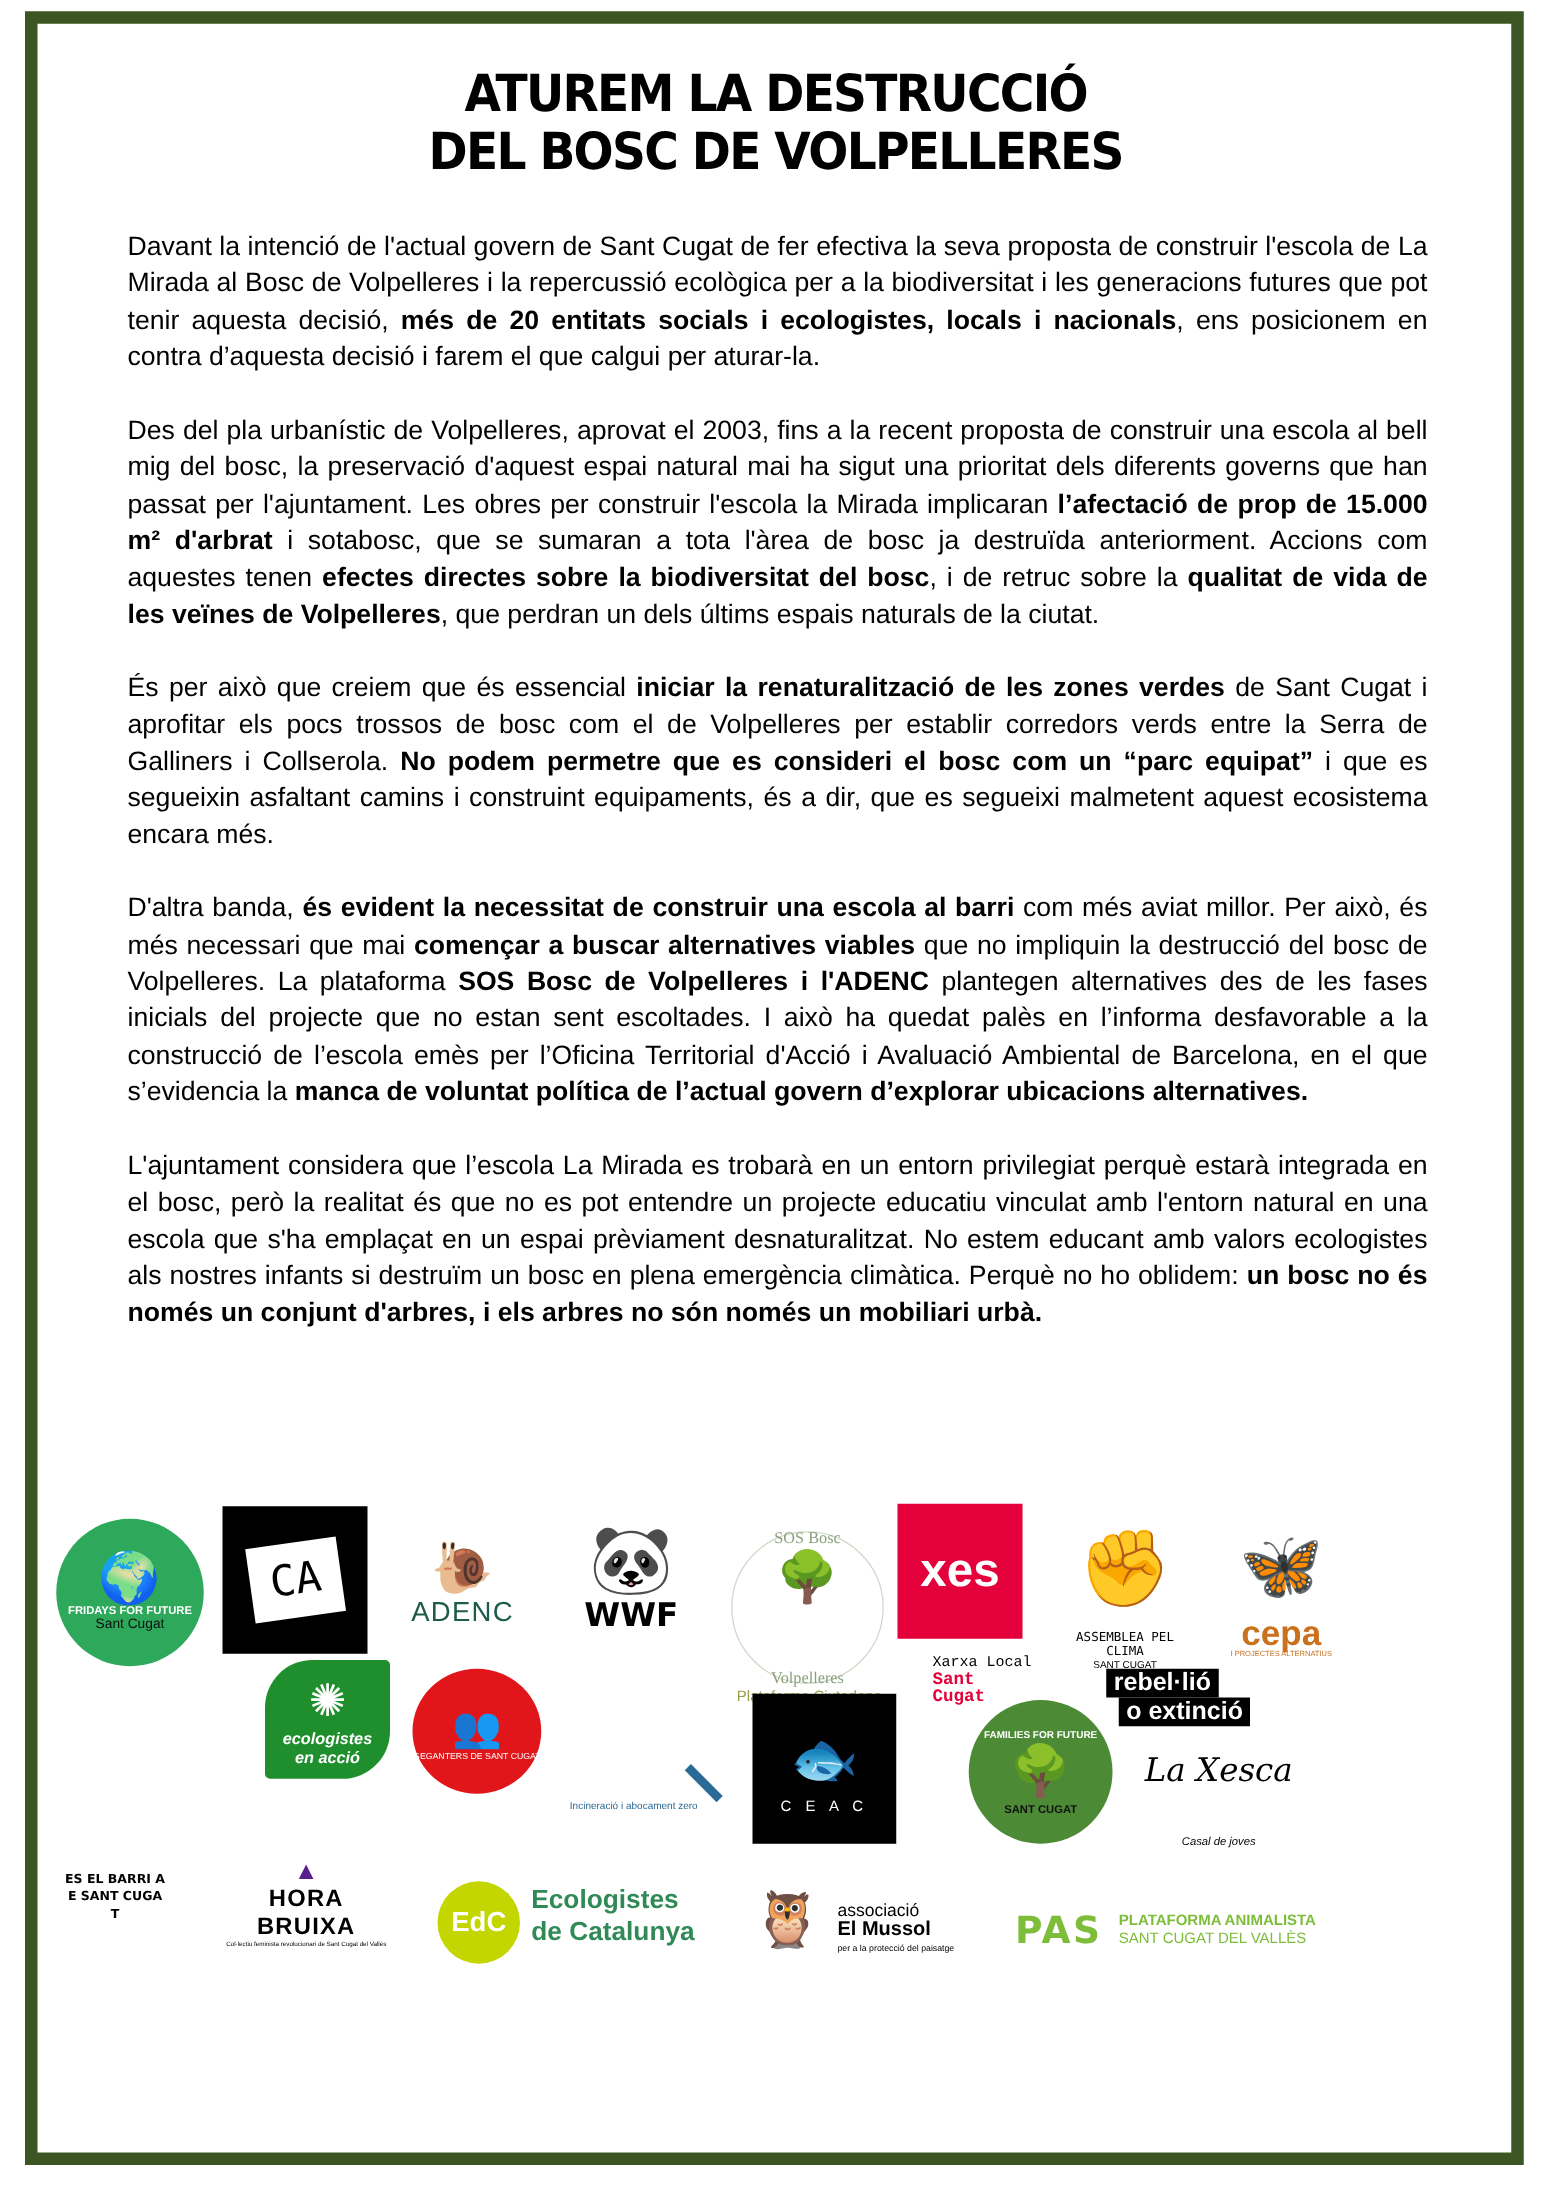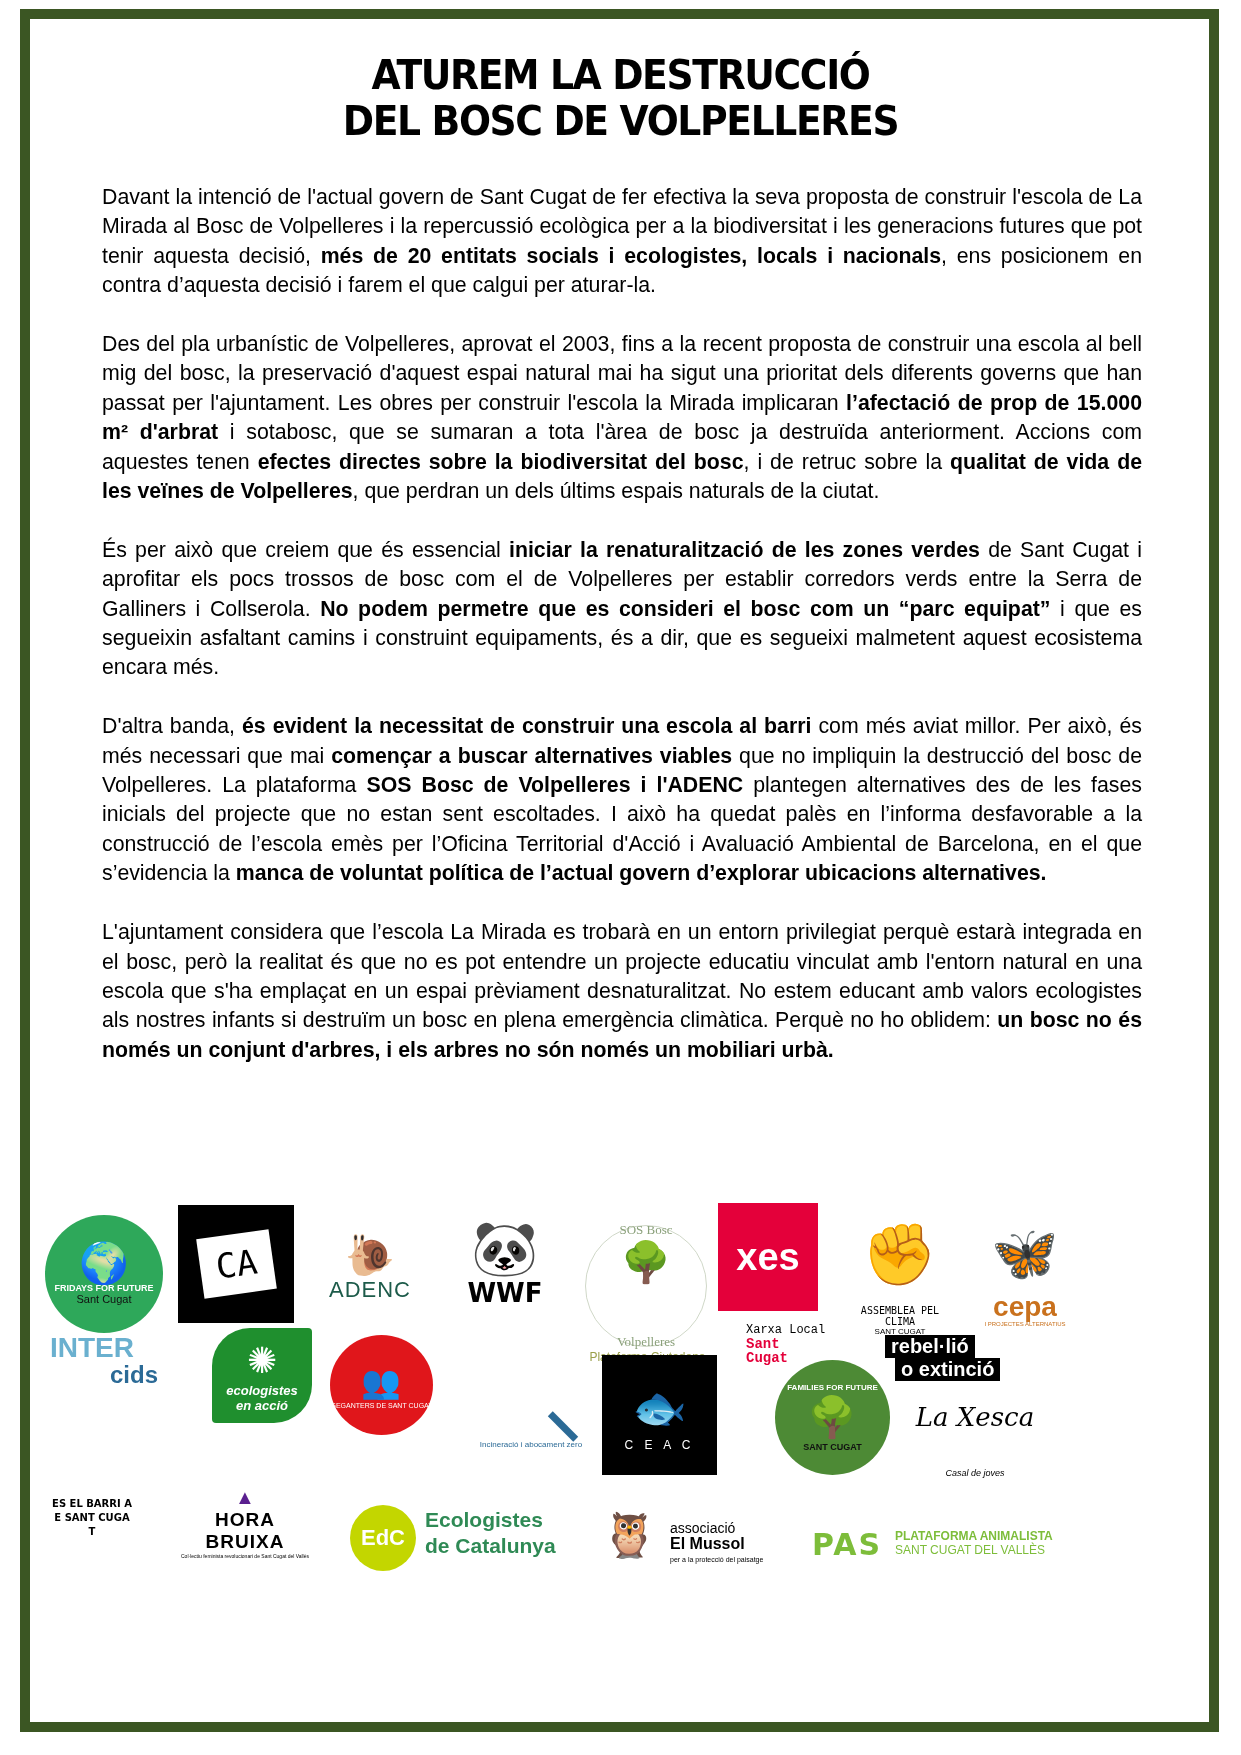--- a/index.html
+++ b/index.html
@@ -74,37 +74,33 @@
     <span style="font-size:10px;font-family:'DejaVu Sans Mono',monospace;">ASSEMBLEA PEL CLIMA</span>
     <span style="font-size:8px;">SANT CUGAT</span>
   </div>
 
   <div class="logo" style="left:935px;top:-5px;width:100px;height:140px;flex-direction:column;color:#c9711d;">
     <span style="font-size:54px;line-height:80px;">🦋</span>
     <span style="font-size:28px;font-weight:bold;line-height:28px;">cepa</span>
     <span style="font-size:6px;">I PROJECTES ALTERNATIUS</span>
   </div>
 
-  <div class="logo" style="left:10px;top:120px;width:155px;height:70px;flex-direction:column;align-items:flex-start;color:#4a8fb0;">
-    <span style="font-size:28px;font-weight:bold;line-height:30px;color:#6ab0cf;">INTER</span>
-    <span style="font-size:24px;font-weight:bold;margin-left:60px;line-height:24px;color:#2b6a96;">cids</span>
-  </div>
 
   <div class="logo" style="left:172px;top:123px;width:100px;height:95px;background:#1f8f2e;color:#fff;border-radius:38px 4px 38px 4px;flex-direction:column;">
     <span style="font-size:36px;line-height:44px;">✺</span>
     <span style="font-size:13px;font-weight:bold;font-style:italic;">ecologistes</span>
     <span style="font-size:13px;font-weight:bold;font-style:italic;">en acció</span>
   </div>
 
   <div class="logo circle" style="left:290px;top:130px;width:103px;height:100px;background:#e0161b;color:#fff;flex-direction:column;">
     <span style="font-size:32px;line-height:40px;">👥</span>
     <span style="font-size:7px;">GEGANTERS DE SANT CUGAT</span>
   </div>
 
-  <div style="position:absolute;left:436px;top:235px;width:110px;text-align:center;font-size:8px;color:#2b6a96;">Incineració i abocament zero</div>
+  <div style="position:absolute;left:412px;top:235px;width:110px;text-align:center;font-size:8px;color:#2b6a96;">Incineració i abocament zero</div>
   <div style="position:absolute;left:505px;top:218px;width:36px;height:7px;background:#2b6a96;transform:rotate(45deg);"></div>
 
   <div class="logo" style="left:562px;top:150px;width:115px;height:120px;background:#000;color:#fff;flex-direction:column;">
     <span style="font-size:44px;line-height:60px;">🐟</span>
     <span style="font-size:12px;letter-spacing:4px;">C E A C</span>
   </div>
 
   <div class="logo circle" style="left:735px;top:155px;width:115px;height:115px;background:#4d8a35;color:#fff;flex-direction:column;">
     <span style="font-size:8px;font-weight:bold;">FAMILIES FOR FUTURE</span>
     <span style="font-size:40px;line-height:50px;">🌳</span>

